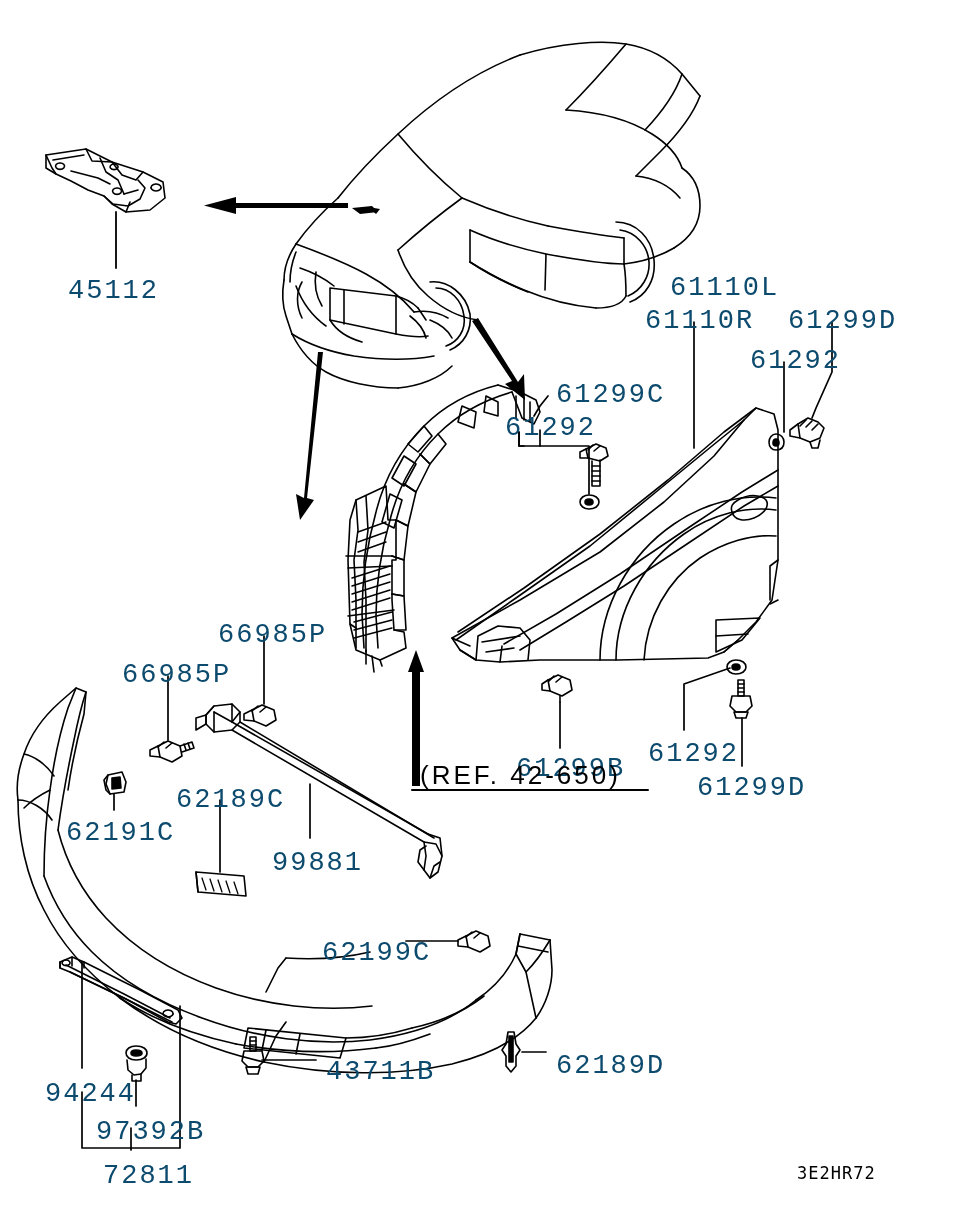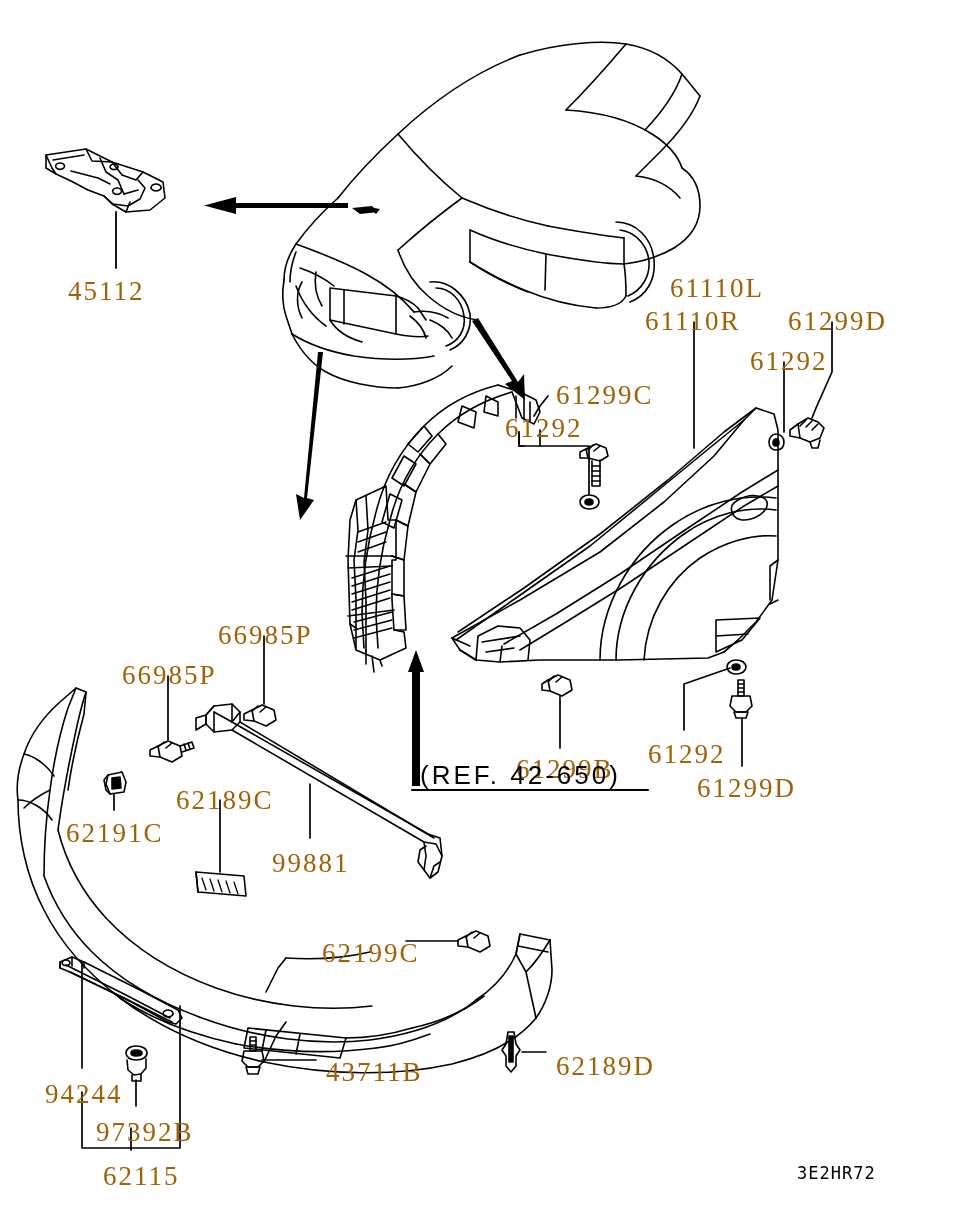--- a/index.html
+++ b/index.html
@@ -1,19 +1,19 @@
 <!DOCTYPE html>
 <html><head>
 <meta charset="utf-8">
 <style>
   html,body{margin:0;padding:0;background:#fff;}
   body{width:960px;height:1210px;font-family:"Liberation Sans",sans-serif;}
   #sheet{position:relative;width:960px;height:1210px;overflow:hidden;background:#fff;}
   #art{position:absolute;left:0;top:0;width:960px;height:1210px;}
-  .lbl{position:absolute;color:#a16207;font-family:Liberation Serif, serif;
+  .lbl{position:absolute;color:#0c4a6e;font-family:Liberation Mono, monospace;
        font-size:27px;letter-spacing:2px;white-space:nowrap;line-height:1;}
   .ref{position:absolute;font-size:26px;letter-spacing:3px;white-space:nowrap;line-height:1;}
   .code{position:absolute;font-family:"DejaVu Sans Mono",monospace;font-size:17px;
         font-weight:normal;letter-spacing:1px;white-space:nowrap;}
 </style>
 </head>
 <body>
 
 <div id="sheet">
 
@@ -426,20 +426,20 @@
     <div class="lbl" style="left:218px;top:622px">66985P</div>
     <div class="lbl" style="left:122px;top:662px">66985P</div>
     <div class="lbl" style="left:66px;top:820px">62191C</div>
     <div class="lbl" style="left:176px;top:787px">62189C</div>
     <div class="lbl" style="left:272px;top:850px">99881</div>
     <div class="lbl" style="left:322px;top:940px">62199C</div>
     <div class="lbl" style="left:326px;top:1059px">43711B</div>
     <div class="lbl" style="left:556px;top:1053px">62189D</div>
     <div class="lbl" style="left:45px;top:1081px">94244</div>
     <div class="lbl" style="left:96px;top:1119px">97392B</div>
-    <div class="lbl" style="left:103px;top:1163px">62115</div>
+    <div class="lbl" style="left:103px;top:1163px">72811</div>
   </div>
 
   <div class="ref" style="left:420px;top:762px">(REF. 42-650)</div>
 
   <div class="code" style="left:797px;top:1163px">3E2HR72</div>
 
 </div>
 
 </body></html>

